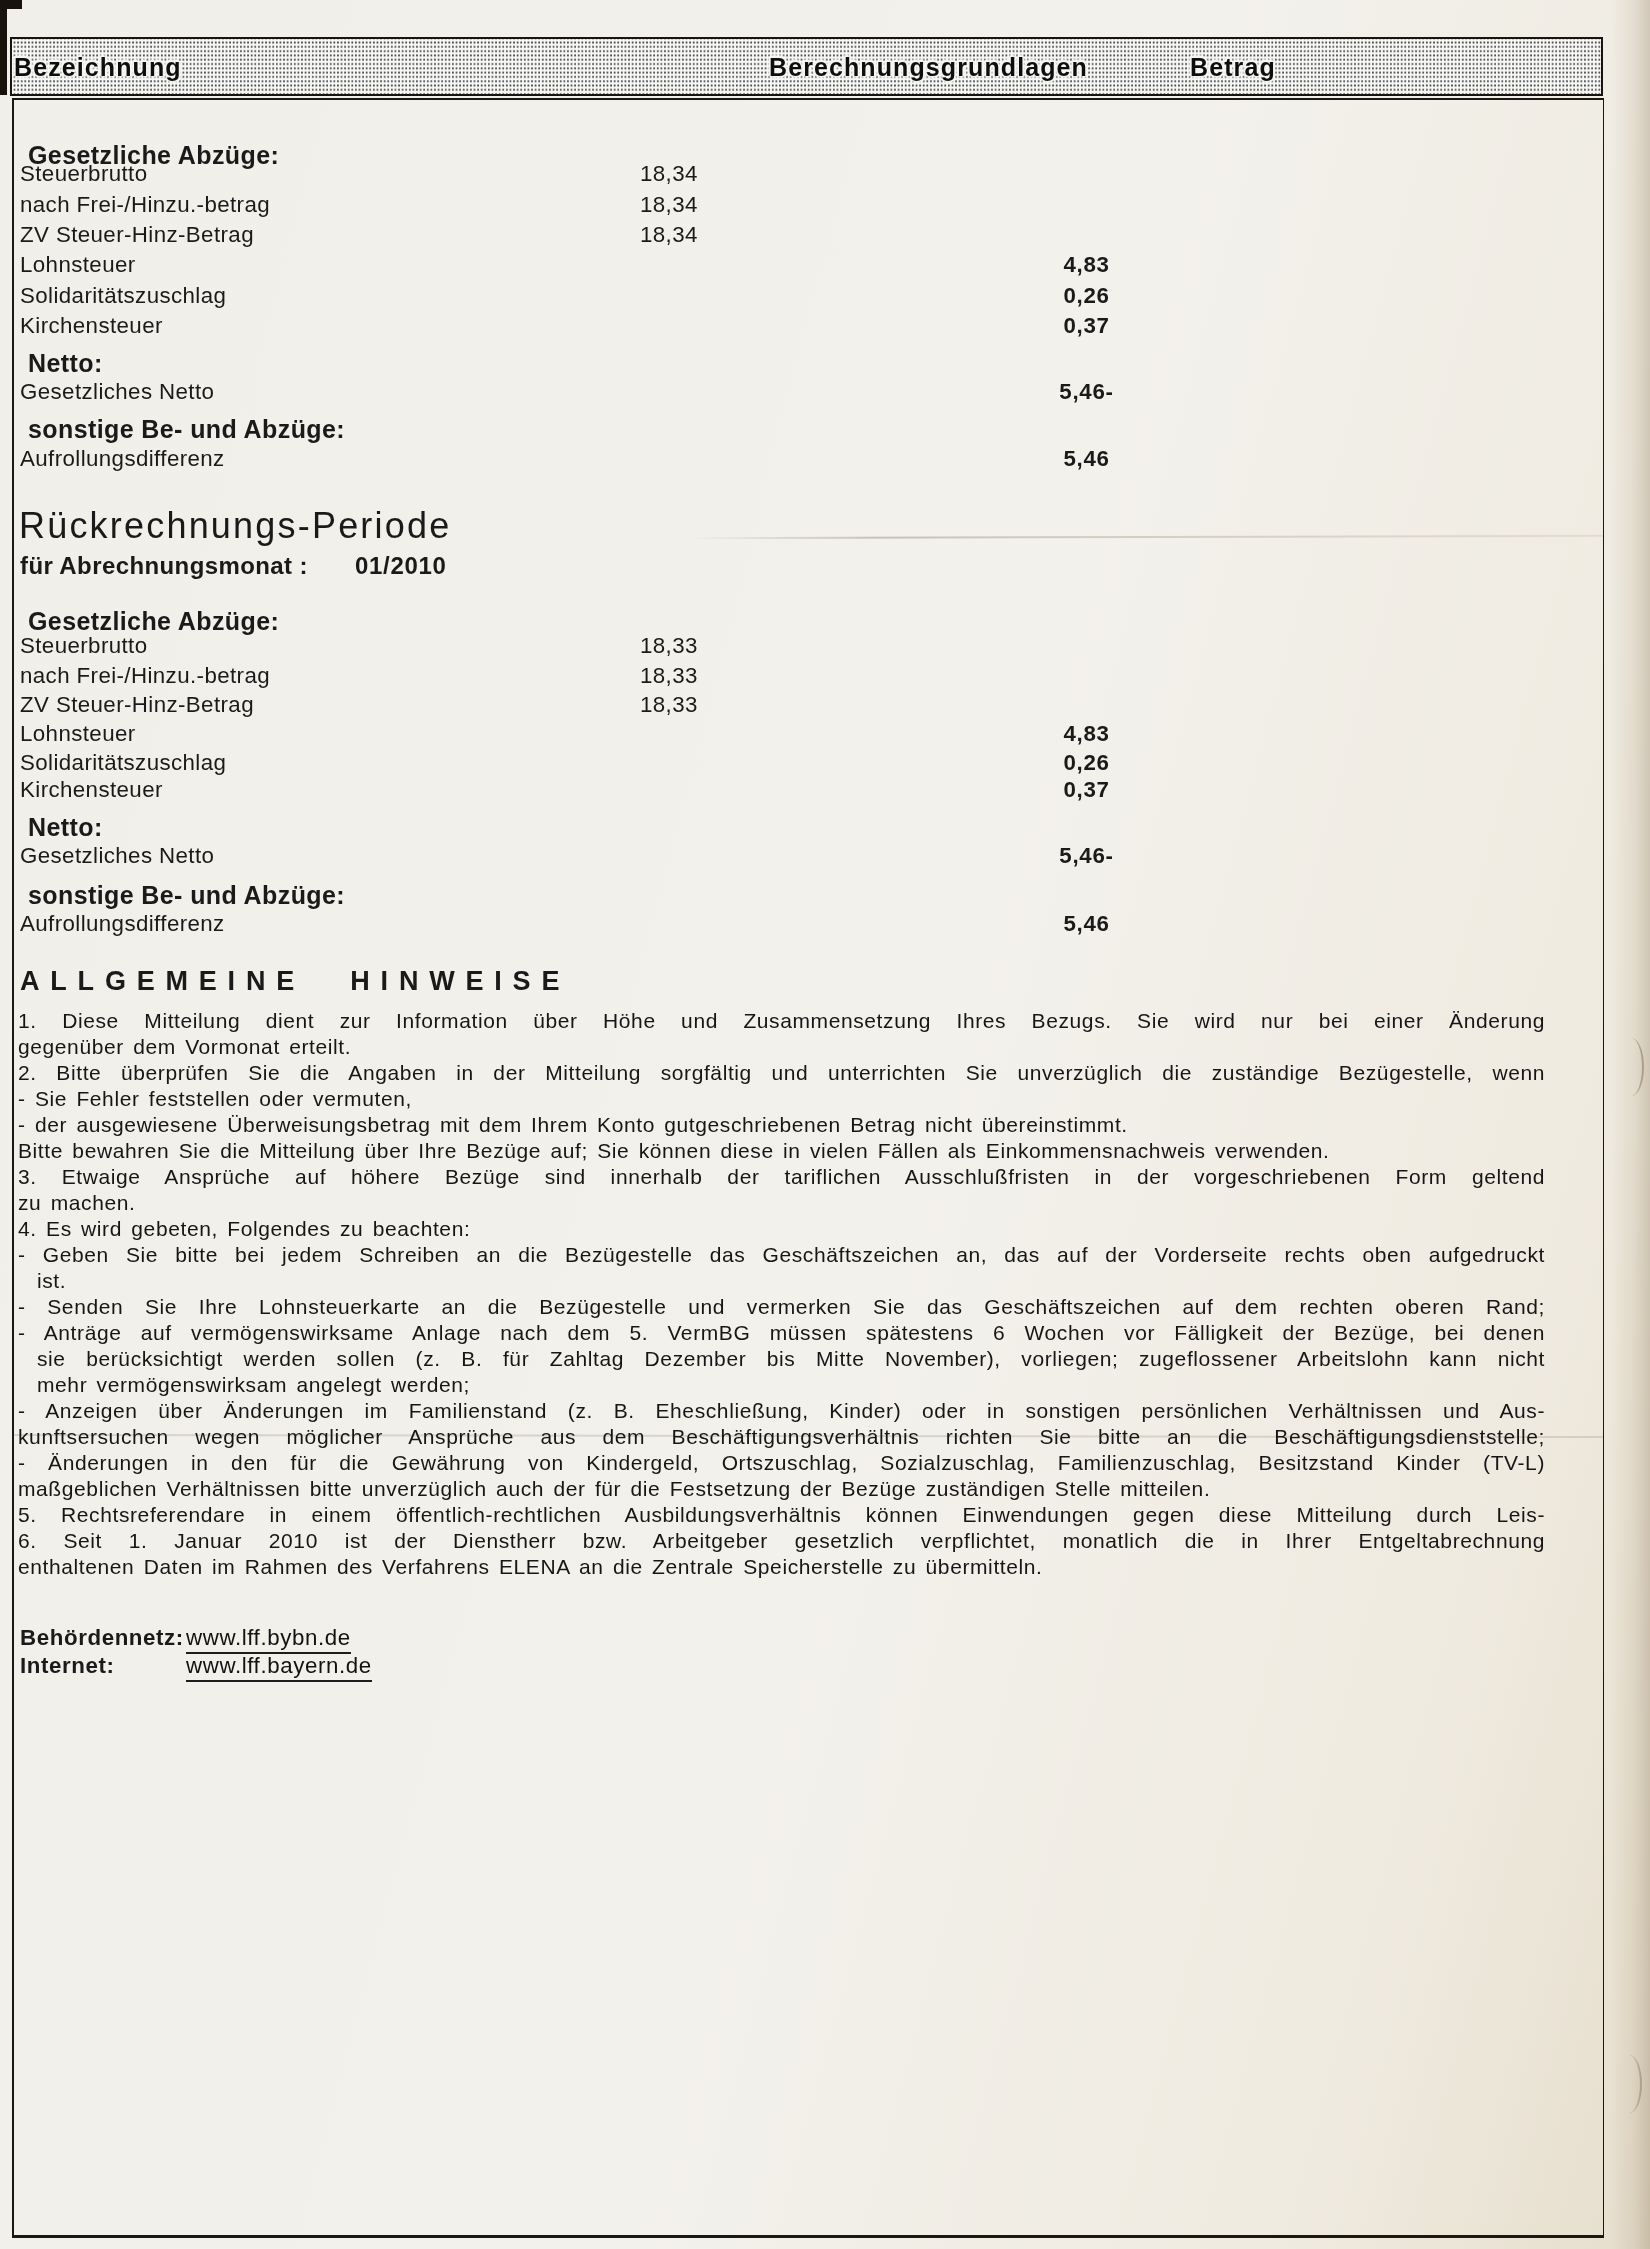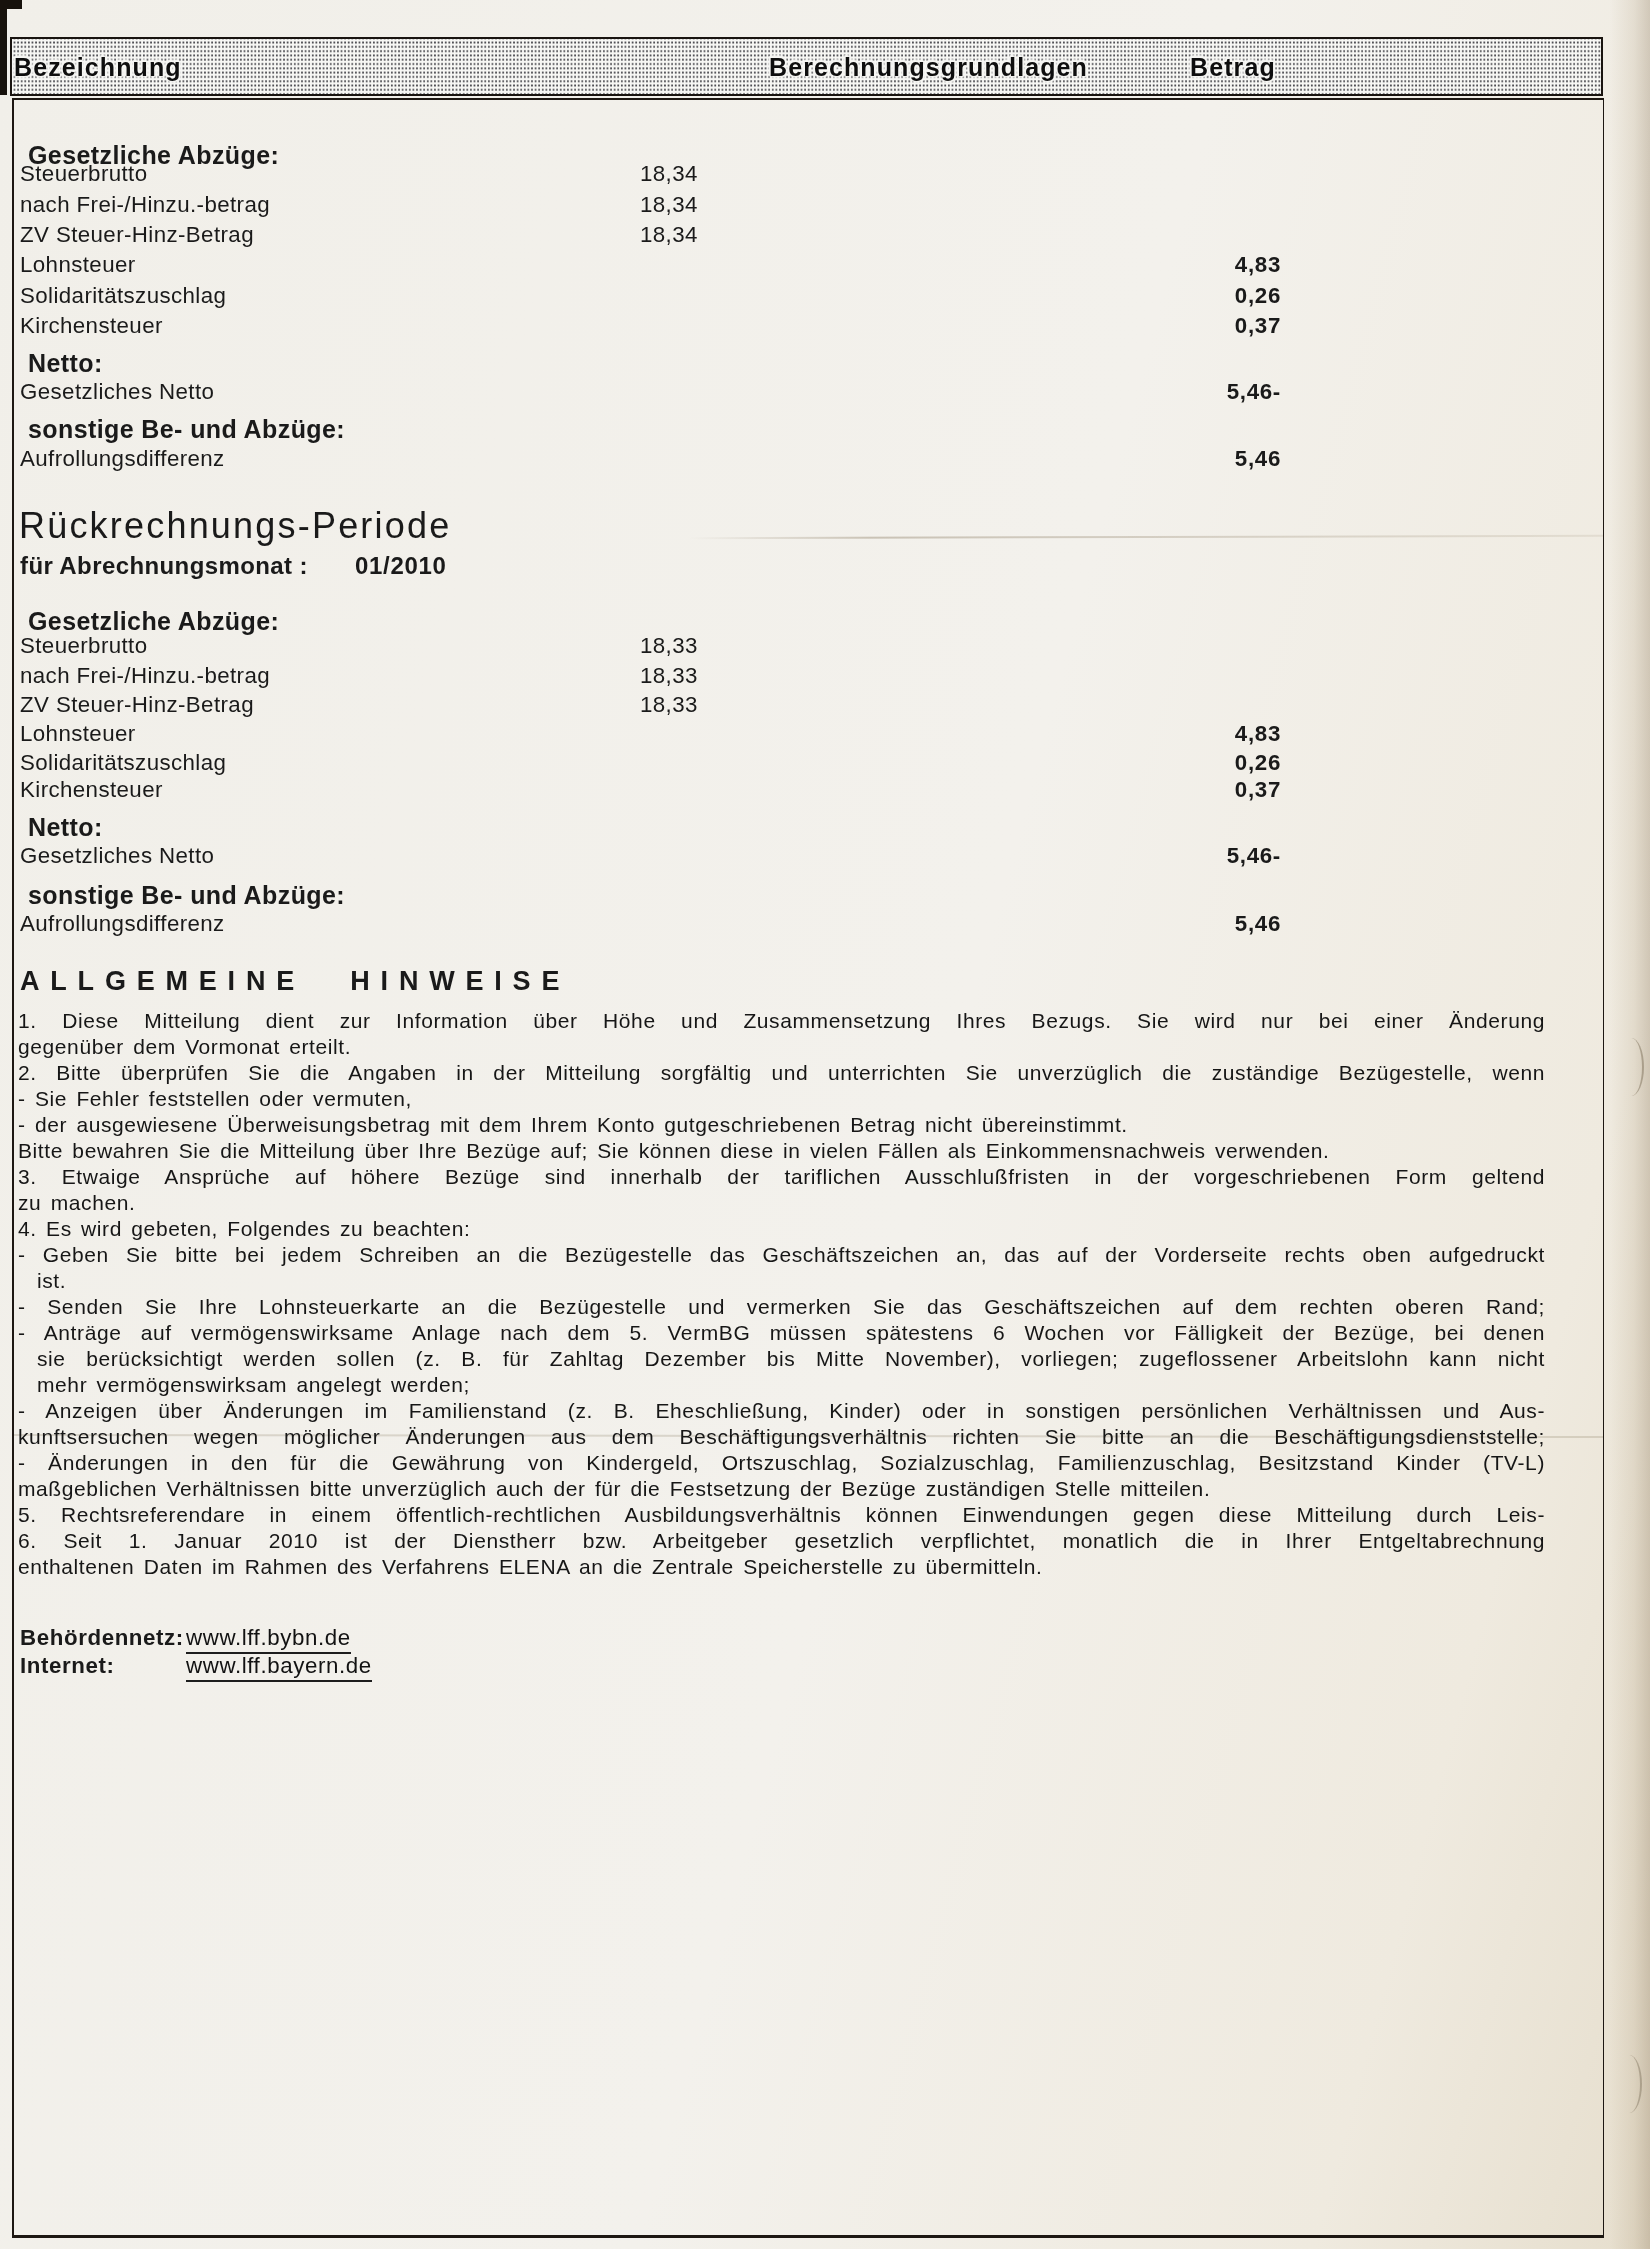--- a/index.html
+++ b/index.html
@@ -43,21 +43,21 @@
   
   .doc-box{
     position:absolute;left:11.5px;top:98px;width:1592px;height:2140px;box-sizing:border-box;
     border:2.2px solid #1d1712;border-left-width:2.9px;border-bottom-width:3.6px;border-right-width:1.4px;
   }
   
   .sh{position:absolute;left:20px;font-size:25px;font-weight:bold;letter-spacing:0.4px;white-space:nowrap;margin-left:8px;}
   .line{position:absolute;left:20px;width:1557px;height:30px;font-size:22.3px;letter-spacing:0.4px;white-space:nowrap;}
   .lbl{position:absolute;left:0;top:0;}
   .basis{position:absolute;left:620px;width:433px;}
-  .amt{position:absolute;left:872px;width:389px;text-align:right;font-weight:bold;letter-spacing:0.7px;}
+  .amt{position:absolute;left:872px;width:389px;text-align:center;font-weight:bold;letter-spacing:0.7px;}
   .rh{position:absolute;left:19px;font-size:36px;font-weight:normal;letter-spacing:2.2px;white-space:nowrap;}
   .monat-lbl{position:absolute;left:0;font-size:24px;font-weight:bold;letter-spacing:0.4px;}
   .monat-val{position:absolute;left:335px;font-size:24px;font-weight:bold;letter-spacing:0.7px;}
   .ah{position:absolute;left:20px;font-size:27px;font-weight:bold;letter-spacing:10.8px;word-spacing:27px;white-space:nowrap;}
   
   .hints{position:absolute;left:18px;top:1008px;width:1527px;font-size:21px;line-height:26px;
     letter-spacing:0.6px;word-spacing:2.9px;color:#161616;}
   .hints .hl{min-height:26px;}
   .hints .j{text-align:justify;text-align-last:justify;}
   .hints .i{padding-left:19px;box-sizing:border-box;}
@@ -192,21 +192,21 @@
   <div class="hl j">3. Etwaige Ansprüche auf höhere Bezüge sind innerhalb der tariflichen Ausschlußfristen in der vorgeschriebenen Form geltend</div>
   <div class="hl">zu machen.</div>
   <div class="hl">4. Es wird gebeten, Folgendes zu beachten:</div>
   <div class="hl j">- Geben Sie bitte bei jedem Schreiben an die Bezügestelle das Geschäftszeichen an, das auf der Vorderseite rechts oben aufgedruckt</div>
   <div class="hl i">ist.</div>
   <div class="hl j">- Senden Sie Ihre Lohnsteuerkarte an die Bezügestelle und vermerken Sie das Geschäftszeichen auf dem rechten oberen Rand;</div>
   <div class="hl j">- Anträge auf vermögenswirksame Anlage nach dem 5. VermBG müssen spätestens 6 Wochen vor Fälligkeit der Bezüge, bei denen</div>
   <div class="hl j i">sie berücksichtigt werden sollen (z. B. für Zahltag Dezember bis Mitte November), vorliegen; zugeflossener Arbeitslohn kann nicht</div>
   <div class="hl i">mehr vermögenswirksam angelegt werden;</div>
   <div class="hl j">- Anzeigen über Änderungen im Familienstand (z. B. Eheschließung, Kinder) oder in sonstigen persönlichen Verhältnissen und Aus-</div>
-  <div class="hl j">kunftsersuchen wegen möglicher Änderungen aus dem Beschäftigungsverhältnis richten Sie bitte an die Beschäftigungsdienststelle;</div>
+  <div class="hl j">kunftsersuchen wegen möglicher Ansprüche aus dem Beschäftigungsverhältnis richten Sie bitte an die Beschäftigungsdienststelle;</div>
   <div class="hl j">- Änderungen in den für die Gewährung von Kindergeld, Ortszuschlag, Sozialzuschlag, Familienzuschlag, Besitzstand Kinder (TV-L)</div>
   <div class="hl">maßgeblichen Verhältnissen bitte unverzüglich auch der für die Festsetzung der Bezüge zuständigen Stelle mitteilen.</div>
   <div class="hl j">5. Rechtsreferendare in einem öffentlich-rechtlichen Ausbildungsverhältnis können Einwendungen gegen diese Mitteilung durch Leis-</div>
   <div class="hl j">6. Seit 1. Januar 2010 ist der Dienstherr bzw. Arbeitgeber gesetzlich verpflichtet, monatlich die in Ihrer Entgeltabrechnung</div>
   <div class="hl">enthaltenen Daten im Rahmen des Verfahrens ELENA an die Zentrale Speicherstelle zu übermitteln.</div>
 </div>
 
 <div class="frow" style="top:1625px">
   <span class="flabel">Behördennetz:</span>
   <a href="#" class="furl">www.lff.bybn.de</a>

